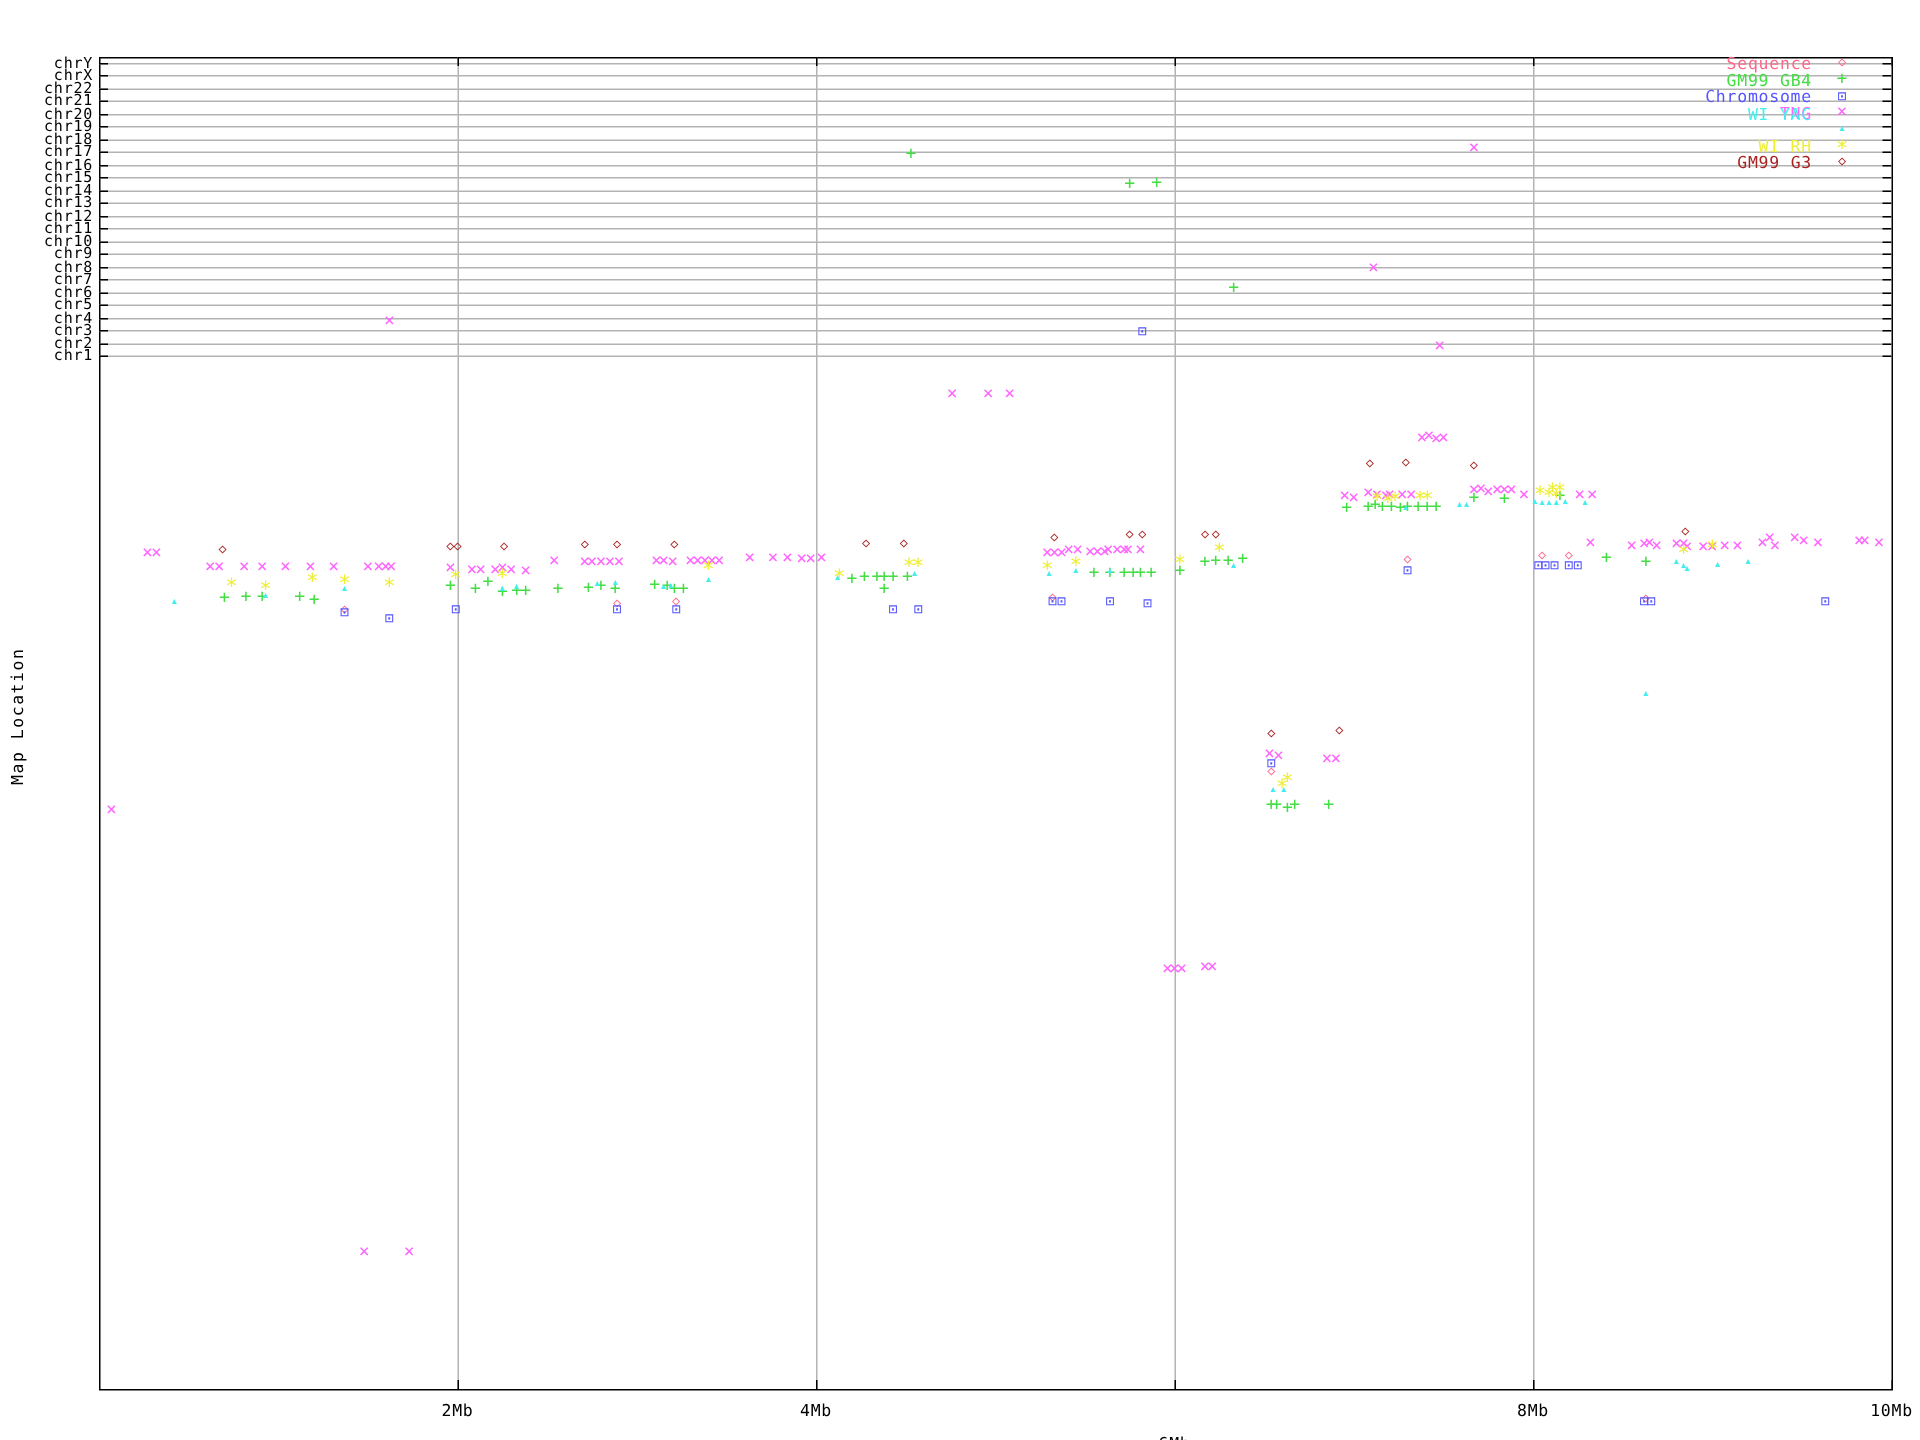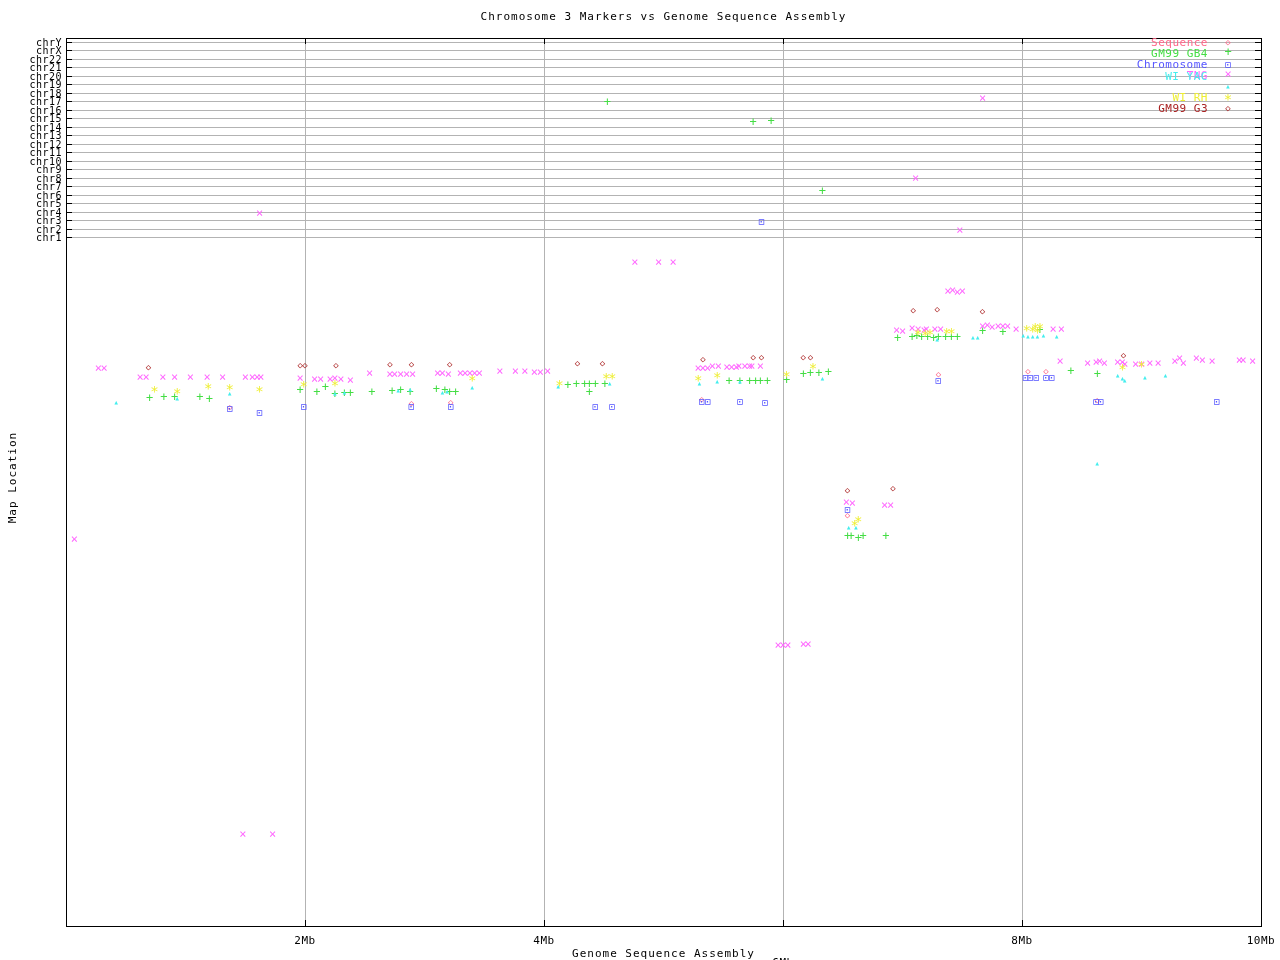--- a/index.html
+++ b/index.html
@@ -17,23 +17,21 @@
   .chr-label{font-size:10px;letter-spacing:0.5px;text-align:right;white-space:nowrap;line-height:9px;}
   .xtick-label{font-size:11px;letter-spacing:0.5px;text-align:center;}
   .legend-label{font-size:11px;letter-spacing:0.5px;text-align:right;white-space:nowrap;line-height:11px;}
   .legend-marker{font-size:10px;line-height:11px;text-align:center;}
   .pt{position:absolute;transform:translate(-50%,-50%);line-height:1;white-space:pre;}
 </style>
 </head>
 <body>
 
 <div id="chart" class="abs">
-  <div class="abs title" style="left:66px;top:10px;width:1195px;">Chromosome 3 Markers vs Genome Sequence Assembly</div>
   <div class="abs axis-label ylab" style="left:-58px;top:471px;width:140px;text-align:center;">Map Location</div>
-  <div class="abs axis-label" style="left:66px;top:947px;width:1195px;text-align:center;">Genome Sequence Assembly</div>
   <div class="abs border" style="left:66px;top:38px;width:1196px;height:889px;"></div>
   <div id="plot-layers" class="abs" style="left:0;top:0;width:1280px;height:960px;">
       <div class="abs hgrid" style="left: 66px; top: 41.5px; width: 1195px;"></div>
       <div class="abs tick" style="left: 66px; top: 41.5px; width: 6px; height: 1px;"></div>
       <div class="abs tick" style="left: 1255px; top: 41.5px; width: 6px; height: 1px;"></div>
       <div class="abs chr-label" style="left: 0px; top: 37.5px; width: 62px;">chrY</div>
       <div class="abs hgrid" style="left: 66px; top: 50px; width: 1195px;"></div>
       <div class="abs tick" style="left: 66px; top: 50px; width: 6px; height: 1px;"></div>
       <div class="abs tick" style="left: 1255px; top: 50px; width: 6px; height: 1px;"></div>
       <div class="abs chr-label" style="left: 0px; top: 46px; width: 62px;">chrX</div>

